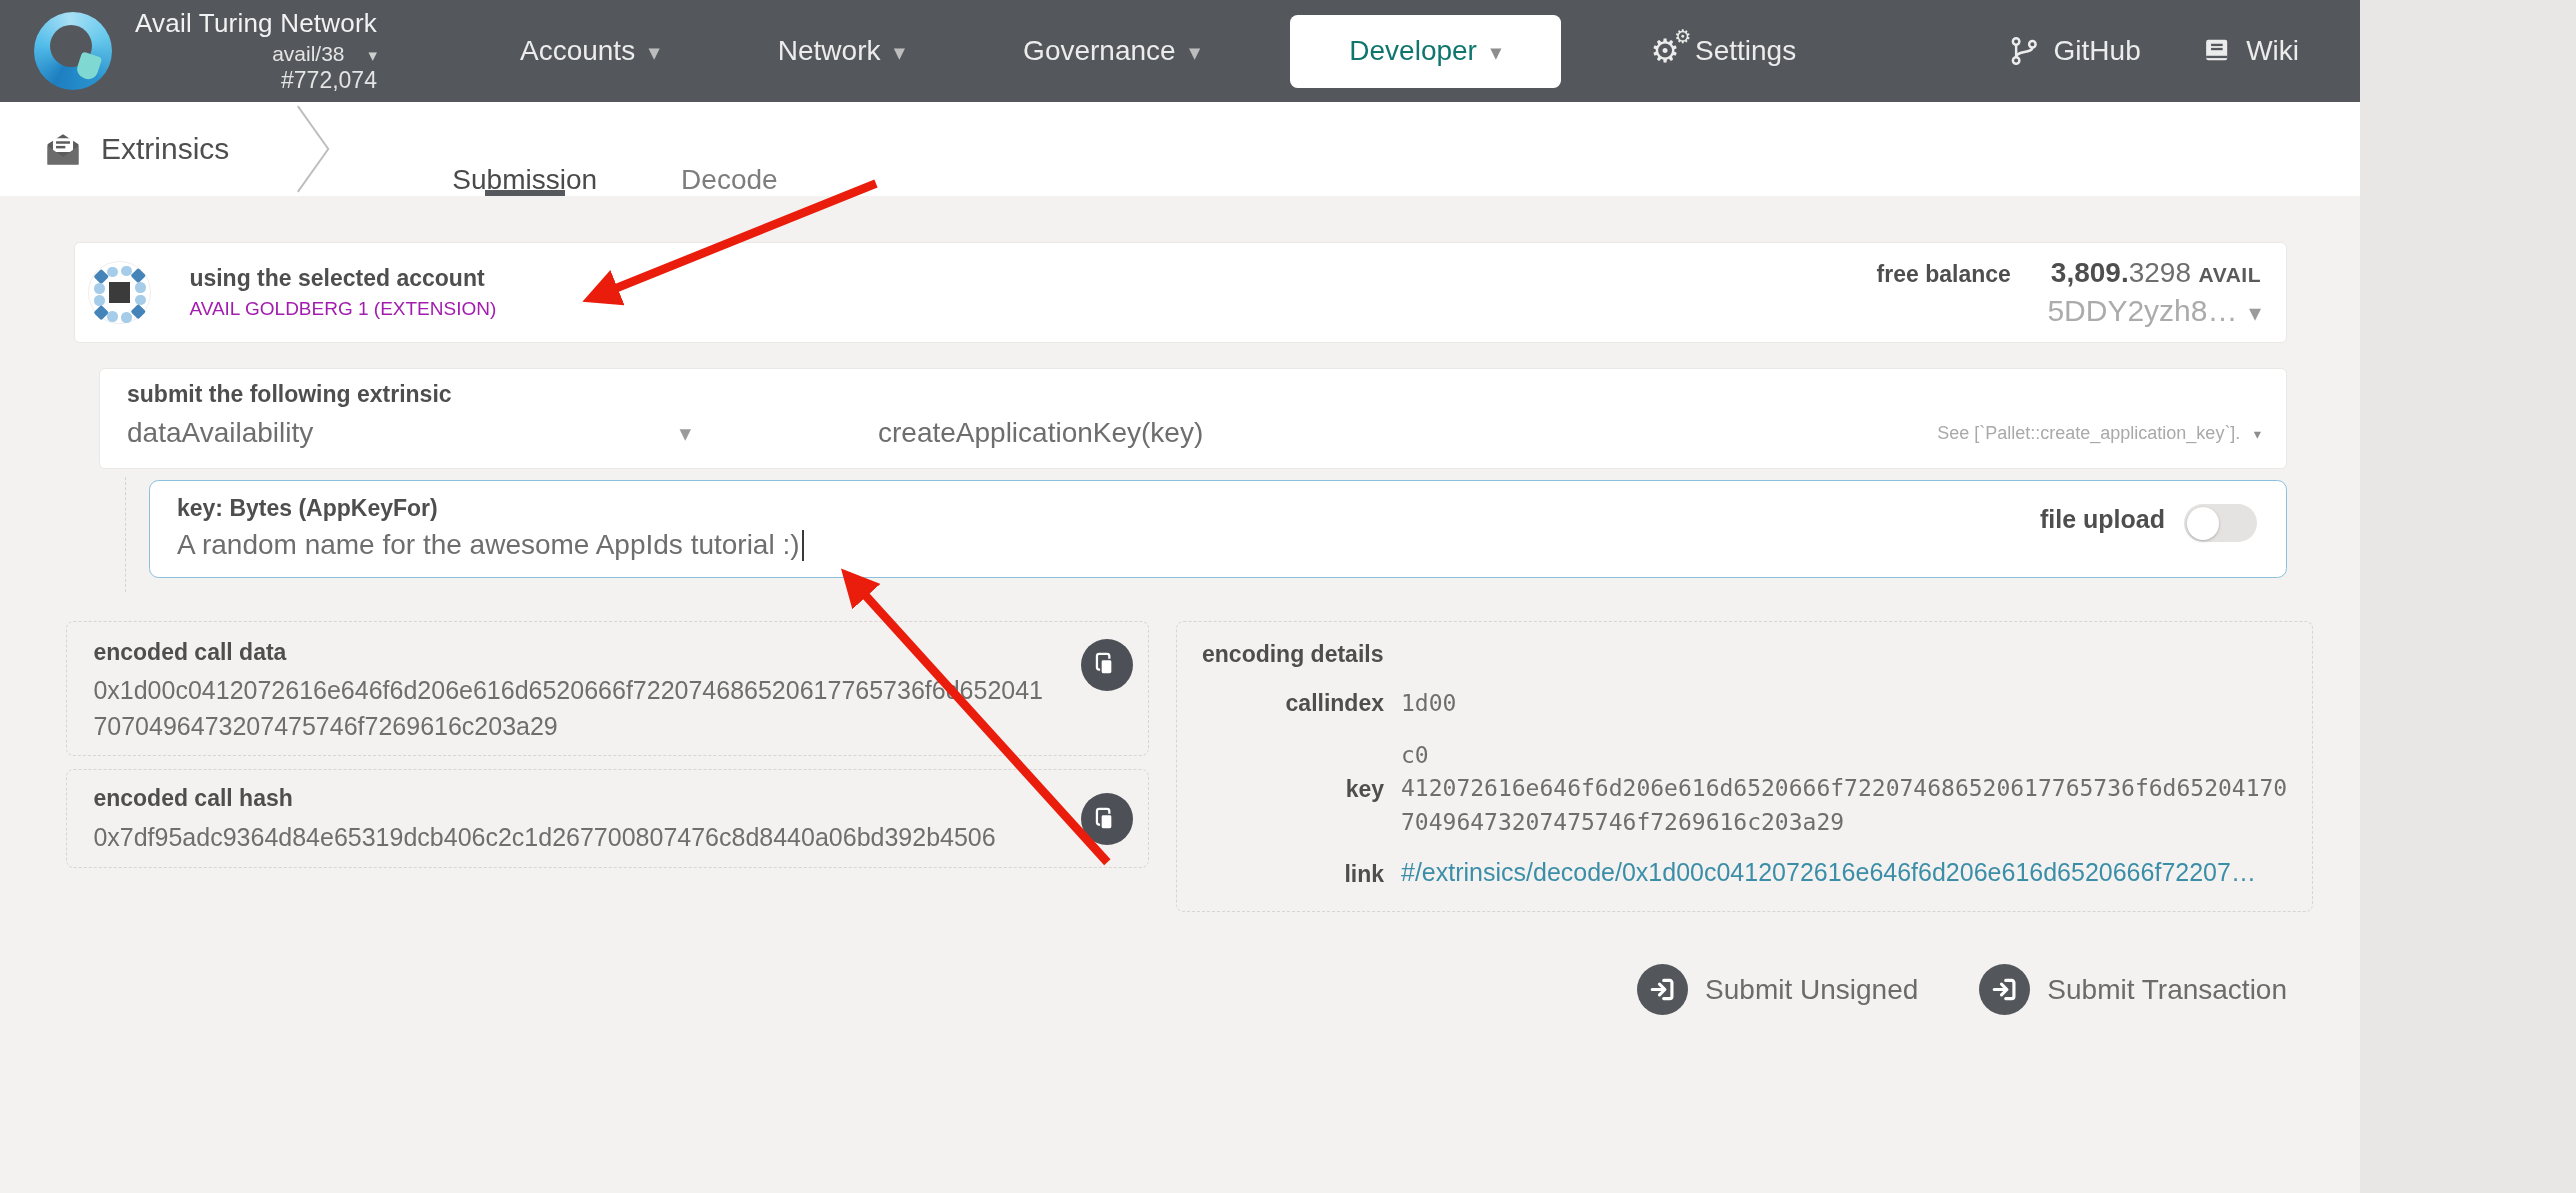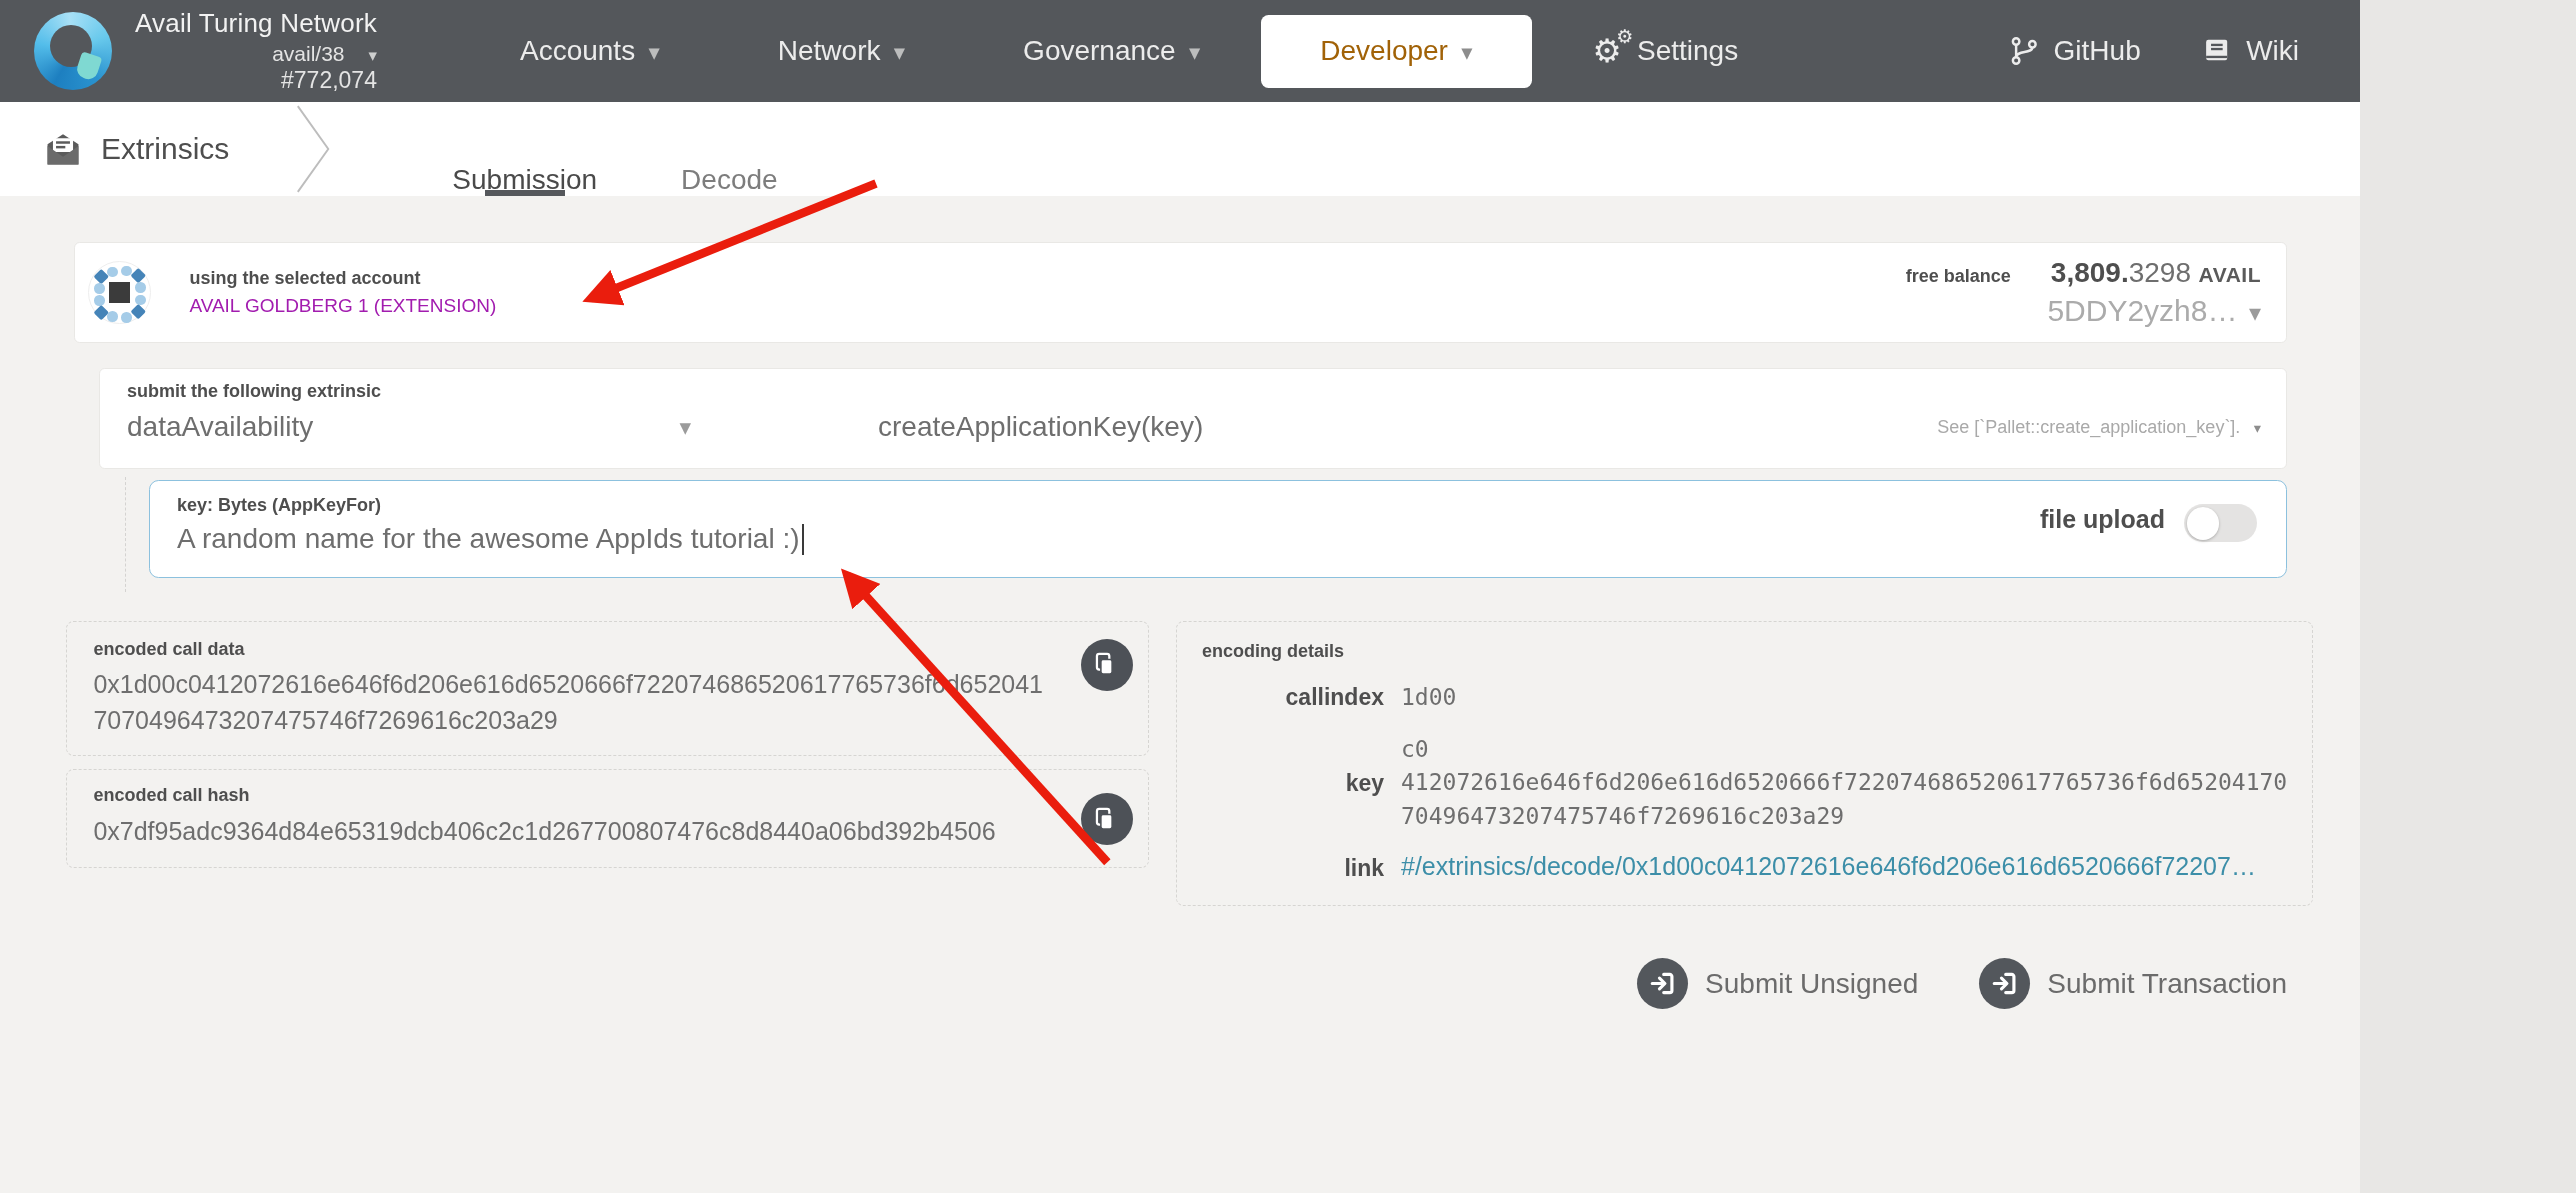--- a/index.html
+++ b/index.html
@@ -38,21 +38,21 @@
   .netinfo .chainspec { font-size: 21px; color: #e4e4e4; margin-top: 2.9px; display:flex; align-items:center; gap:24px; }
   .netinfo .blocknum { font-size: 23px; color: #e4e4e4; margin-top: 1.9px; }
   .caret::after { content: "▾"; font-size: .8em; color: inherit; opacity: .85; }
   .navmenus { display:flex; align-items:center; margin-left: 84px; gap: 0; }
   .navitem {
     display:flex; align-items:center; gap: 13.4px;
     font-size: 28px; color: #ececec; padding: 0 59px; cursor: pointer; height: 73px;
   }
   .navitem .caret::after { color:#cfcfcf; }
   .navitem.active {
-    background: #ffffff; border-radius: 7.6px; color: #a16207; margin: 0 2px;
+    background: #ffffff; border-radius: 7.6px; color: #0f766e; margin: 0 31px;
   }
   .navitem.active .caret::after { color:#7a7a7a; }
   .gear-wrap { position: relative; font-size: 32.5px; line-height: 1; margin-right: 1.9px; }
   .gear-wrap .gear-small { position:absolute; font-size: 19px; right: -11.5px; top: -7.6px; }
   .navlinks { margin-left: auto; display: flex; align-items: center; gap: 61px; }
   .navlink { display:flex; align-items:center; gap: 13.4px; font-size: 28px; color: #ececec; cursor:pointer; }
 
   
   .tabrow {
     height: 94px; background: #ffffff;
@@ -72,21 +72,21 @@
     width: 80px; height: 5.7px; background: #55585c;
   }
   .tab.inactive { color: #7d7d7d; }
 
   
   .content { padding: 46px 73px 0 74px; }
 
   .card {
     background:#fff; border:1px solid #e9e8e5; border-radius: 5.7px;
   }
-  .label { font-size: 18px; font-weight: bold; color: #4e4e4e; }
+  .label { font-size: 23px; font-weight: bold; color: #4e4e4e; }
   .value { font-size: 28px; color: #6e6e6e; }
 
   .account-card { height: 101px; display:flex; align-items:center; padding: 0 25px 0 13.4px; }
   .identicon {
     width: 63px; height: 63px; border-radius: 50%;
     background: #fff; border: 1px solid #eee; position: relative; flex: 0 0 auto;
   }
   .identicon i { position:absolute; width: 10.5px; height: 10.5px; border-radius: 50%; background:#a5cce8; }
   .identicon i.dk { background:#4584b8; border-radius: 1.9px; transform: rotate(45deg); }
   .identicon .ctr {

